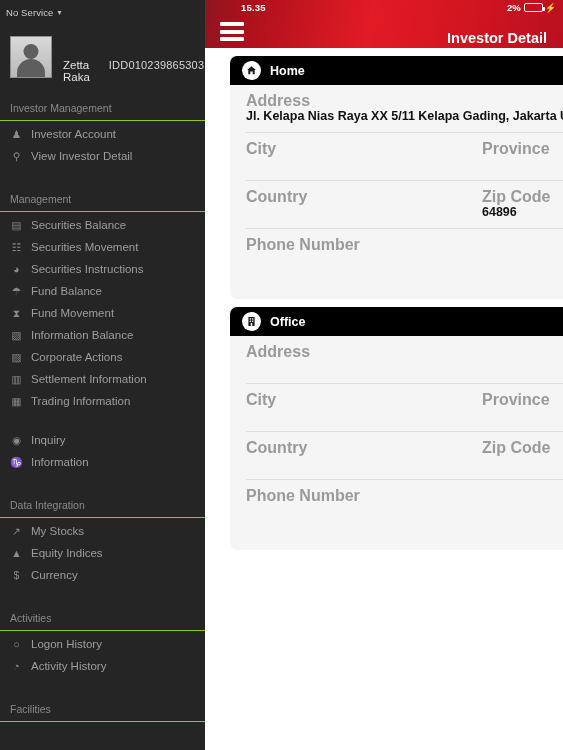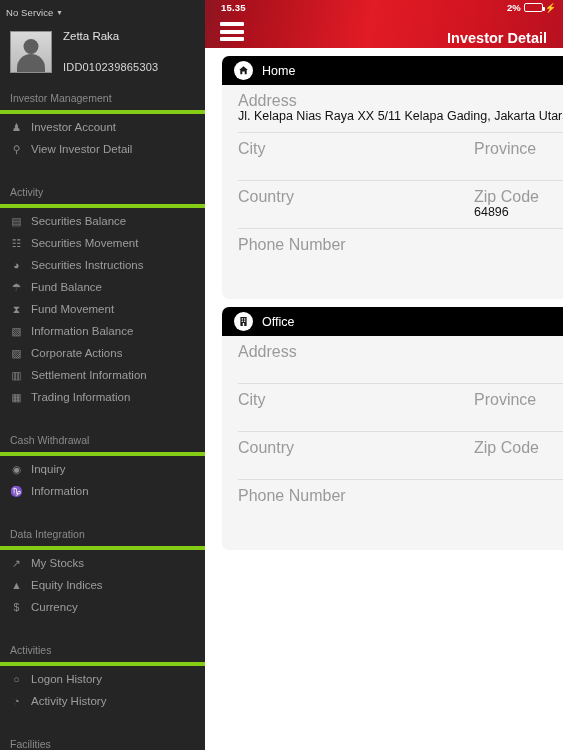--- a/index.html
+++ b/index.html
@@ -35,28 +35,28 @@
   }
   .avatar .head {
     position:absolute; width:15px; height:15px; border-radius:50%;
     background:#5e5e5e; left:50%; transform:translateX(-50%); top:7px;
   }
   .avatar .body {
     position:absolute; width:28px; height:20px; left:50%;
     transform:translateX(-50%); bottom:-2px;
     background:#5e5e5e; border-radius:14px 14px 0 0;
   }
-  .pinfo { display:flex; flex-direction:column; gap:19px; }
+  .pinfo { display:flex; flex-direction:row; gap:19px;margin-top:29px; }
   .pname { font-size:11.5px; color:#e2e2e2; }
   .pid   { font-size:11px; color:#d8d8d8; letter-spacing:.2px; }
 
   .sec-title {
     font-size:10.5px; color:#8a8a8a;
     padding:9px 10px 6px 10px;
-    border-bottom:4px solid #84cc16;
+    border-bottom:1px solid #84cc16;
     margin-bottom:2px;
   }
   .sec-gap { height:17px; }
 
   .nav-item {
     display:flex; align-items:center; gap:8px;
     padding:5px 10px; height:22px;
     font-size:11.5px; color:#9d9d9d;
     cursor:pointer;
   }
@@ -71,21 +71,21 @@
 
   .topbar {
     height:48px; position:relative;
     background:linear-gradient(100deg,#8d1622 0%,#a8101c 10%,#e21b25 46%,#cf1420 76%,#b81020 100%);
   }
   .ios-status {
     height:16px; display:flex; align-items:center;
     font-size:9.5px; color:#ffffff; font-weight:bold;
     position:relative;
   }
-  .ios-time { position:absolute; left:16px; top:2px; letter-spacing:.2px; }
+  .ios-time { position:absolute; left:36px; top:2px; letter-spacing:.2px; }
   .ios-right { position:absolute; right:6px; top:2px; display:flex; align-items:center; gap:3px; }
   .batt {
     width:19px; height:9px; border:1px solid #ffffff; border-radius:2px;
     position:relative;
   }
   .batt:after {
     content:""; position:absolute; right:-3px; top:2.5px;
     width:2px; height:4px; background:#fff; border-radius:0 1px 1px 0;
   }
   .bolt { font-size:9px; color:#fff; }
@@ -96,21 +96,21 @@
     width:24px; height:19px;
     display:flex; flex-direction:column; justify-content:space-between;
     cursor:pointer;
   }
   .hamburger span { display:block; height:4px; background:#ffffff; border-radius:1px; }
   .nav-title {
     position:absolute; right:16px; top:14px;
     font-size:14.5px; color:#ffffff; font-weight:bold;
   }
 
-  .content { padding:8px 0 0 8px; }
+  .content { padding:8px 0 0 16px;font-weight:bold; }
 
   .card {
     margin:0 0 8px 9px;
     background:#f5f5f5;
     border-radius:7px;
     overflow:hidden;
     position:relative;
   }
   .card-head {
     background:#000000; height:29px;
@@ -165,21 +165,21 @@
         <div class="sec-title">Investor Management</div>
         <div class="nav-item">
           <span class="ic">♟</span>
           <span class="lbl">Investor Account</span>
         </div>
         <div class="nav-item">
           <span class="ic">⚲</span>
           <span class="lbl">View Investor Detail</span>
         </div>
         <div class="sec-gap"></div>
-        <div class="sec-title">Activity</div>
+        <div class="sec-title">Management</div>
         <div class="nav-item">
           <span class="ic">▤</span>
           <span class="lbl">Securities Balance</span>
         </div>
         <div class="nav-item">
           <span class="ic">☷</span>
           <span class="lbl">Securities Movement</span>
         </div>
         <div class="nav-item">
           <span class="ic">◕</span>
@@ -203,21 +203,20 @@
         </div>
         <div class="nav-item">
           <span class="ic">▥</span>
           <span class="lbl">Settlement Information</span>
         </div>
         <div class="nav-item">
           <span class="ic">▦</span>
           <span class="lbl">Trading Information</span>
         </div>
         <div class="sec-gap"></div>
-        <div class="sec-title">Cash Withdrawal</div>
         <div class="nav-item">
           <span class="ic">◉</span>
           <span class="lbl">Inquiry</span>
         </div>
         <div class="nav-item">
           <span class="ic">♑</span>
           <span class="lbl">Information</span>
         </div>
         <div class="sec-gap"></div>
         <div class="sec-title">Data Integration</div>

